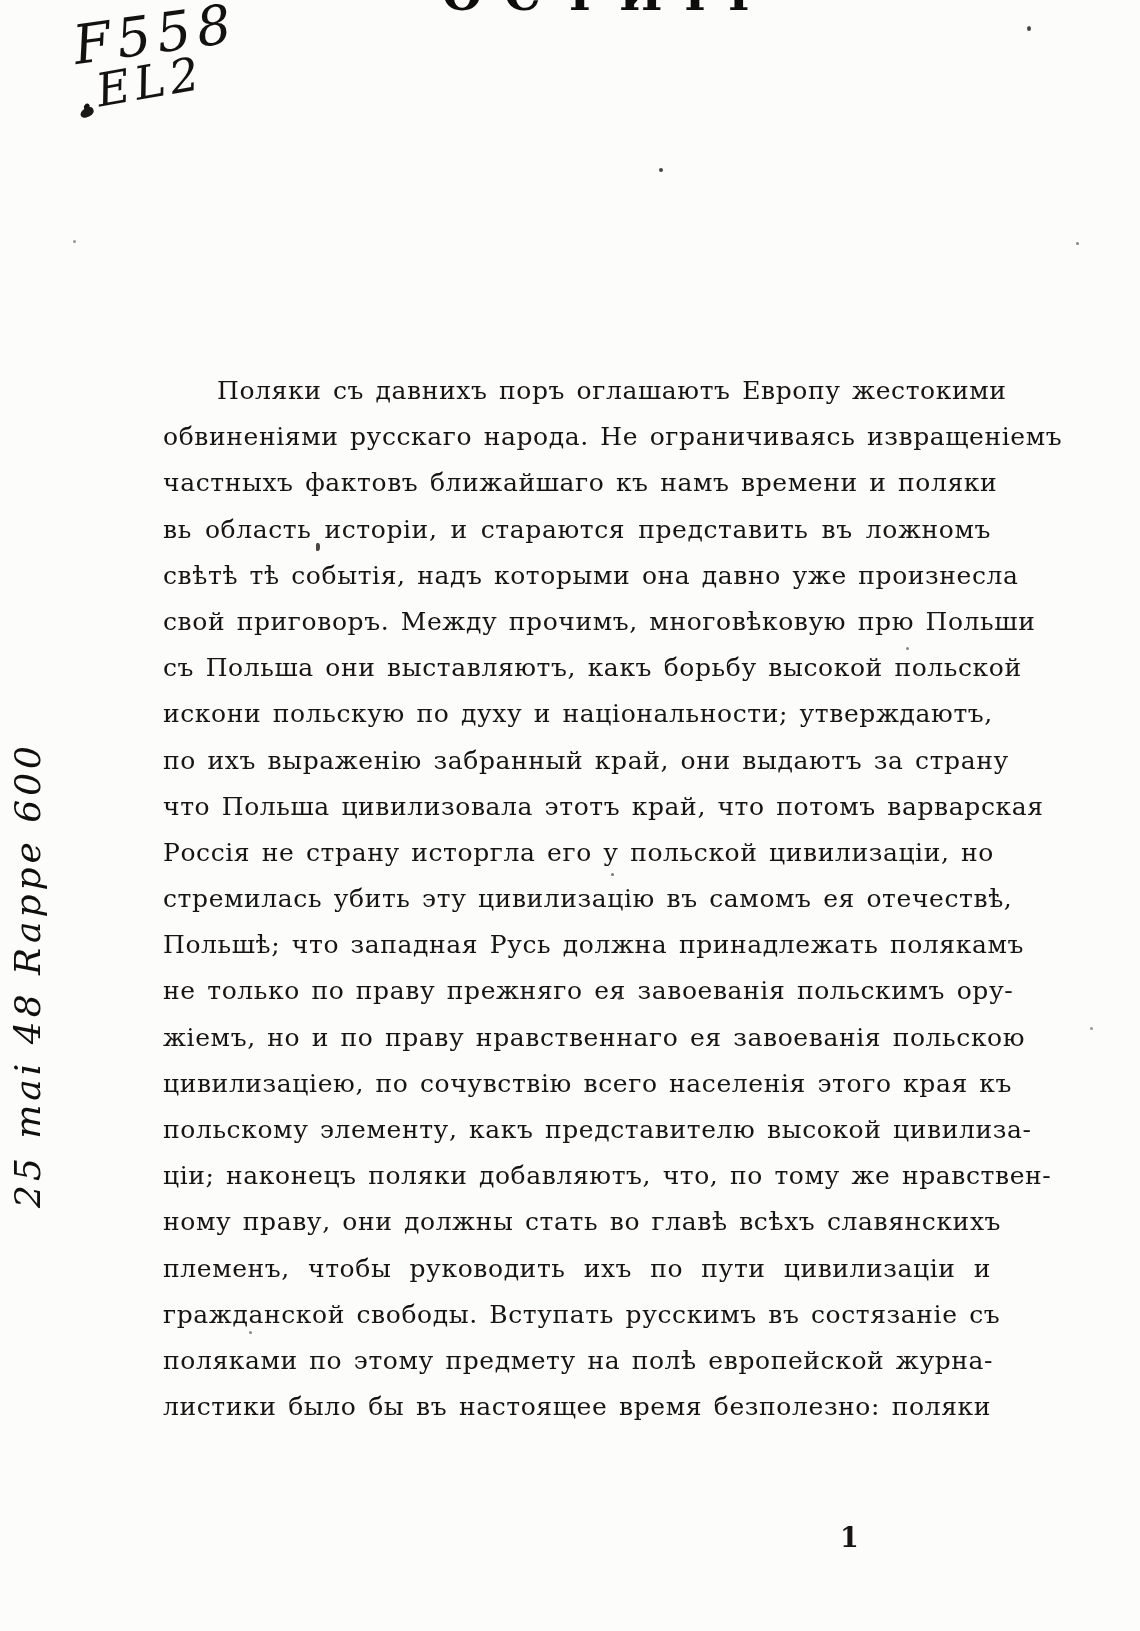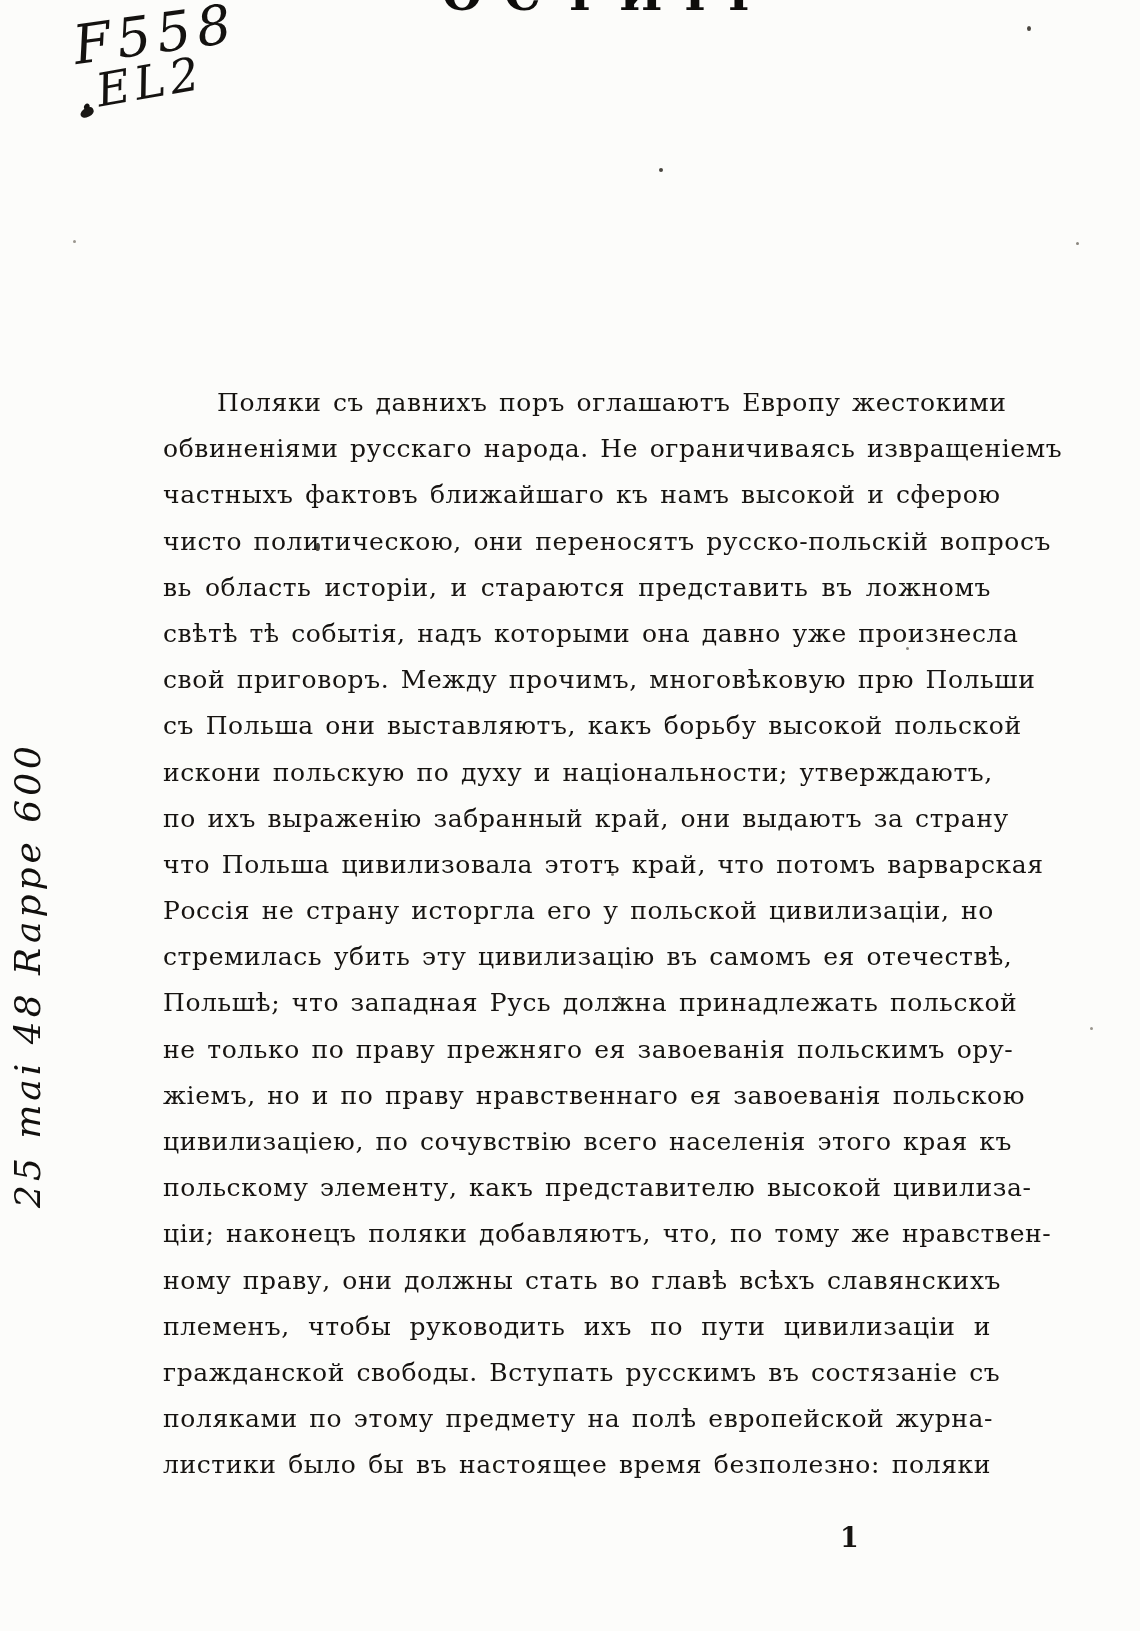--- a/index.html
+++ b/index.html
@@ -90,21 +90,20 @@
     color: #12100e;
     text-align: center;
   }
 
   
   .body-text {
     position: absolute;
     left: 163px;
     top: 368px;
     width: 828px;
-    margin-top: 12px;
   }
   .body-text .text-line {
     height: 46.2px;
     line-height: 46.2px;
     font-size: 25px;
     letter-spacing: 0.6px;
     word-spacing: 3px;
     text-align: justify;
     text-align-last: justify;
     white-space: nowrap;
@@ -153,32 +152,31 @@
     <span class="cn-line1">F558</span>
     <span class="cn-line2">.EL2</span>
   </div>
   <div class="ink-blot"></div>
 
   <div class="margin-annotation">25 mai 48 Rappe 600</div>
 
   <div class="body-text">
       <div class="text-line">Поляки съ давнихъ поръ оглашаютъ Европу жестокими</div>
       <div class="text-line">обвиненіями русскаго народа. Не ограничиваясь извращеніемъ</div>
-      <div class="text-line">частныхъ фактовъ ближайшаго къ намъ высокой и сферою</div>
-      <div class="text-line">чисто политическою, они переносятъ русско-польскій вопросъ</div>
+      <div class="text-line">частныхъ фактовъ ближайшаго къ намъ времени и поляки</div>
       <div class="text-line">вь область исторіи, и стараются представить въ ложномъ</div>
       <div class="text-line">свѣтѣ тѣ событія, надъ которыми она давно уже произнесла</div>
       <div class="text-line">свой приговоръ. Между прочимъ, многовѣковую прю Польши</div>
       <div class="text-line">съ Польша они выставляютъ, какъ борьбу высокой польской</div>
       <div class="text-line">искони польскую по духу и національности; утверждаютъ,</div>
       <div class="text-line">по ихъ выраженію забранный край, они выдаютъ за страну</div>
       <div class="text-line">что Польша цивилизовала этотъ край, что потомъ варварская</div>
       <div class="text-line">Россія не страну исторгла его у польской цивилизаціи, но</div>
       <div class="text-line">стремилась убить эту цивилизацію въ самомъ ея отечествѣ,</div>
-      <div class="text-line">Польшѣ; что западная Русь должна принадлежать польской</div>
+      <div class="text-line">Польшѣ; что западная Русь должна принадлежать полякамъ</div>
       <div class="text-line">не только по праву прежняго ея завоеванія польскимъ ору-</div>
       <div class="text-line">жіемъ, но и по праву нравственнаго ея завоеванія польскою</div>
       <div class="text-line">цивилизаціею, по сочувствію всего населенія этого края къ</div>
       <div class="text-line">польскому элементу, какъ представителю высокой цивилиза-</div>
       <div class="text-line">ціи; наконецъ поляки добавляютъ, что, по тому же нравствен-</div>
       <div class="text-line">ному праву, они должны стать во главѣ всѣхъ славянскихъ</div>
       <div class="text-line">племенъ, чтобы руководить ихъ по пути цивилизаціи и</div>
       <div class="text-line">гражданской свободы. Вступать русскимъ въ состязаніе съ</div>
       <div class="text-line">поляками по этому предмету на полѣ европейской журна-</div>
       <div class="text-line">листики было бы въ настоящее время безполезно: поляки</div>

